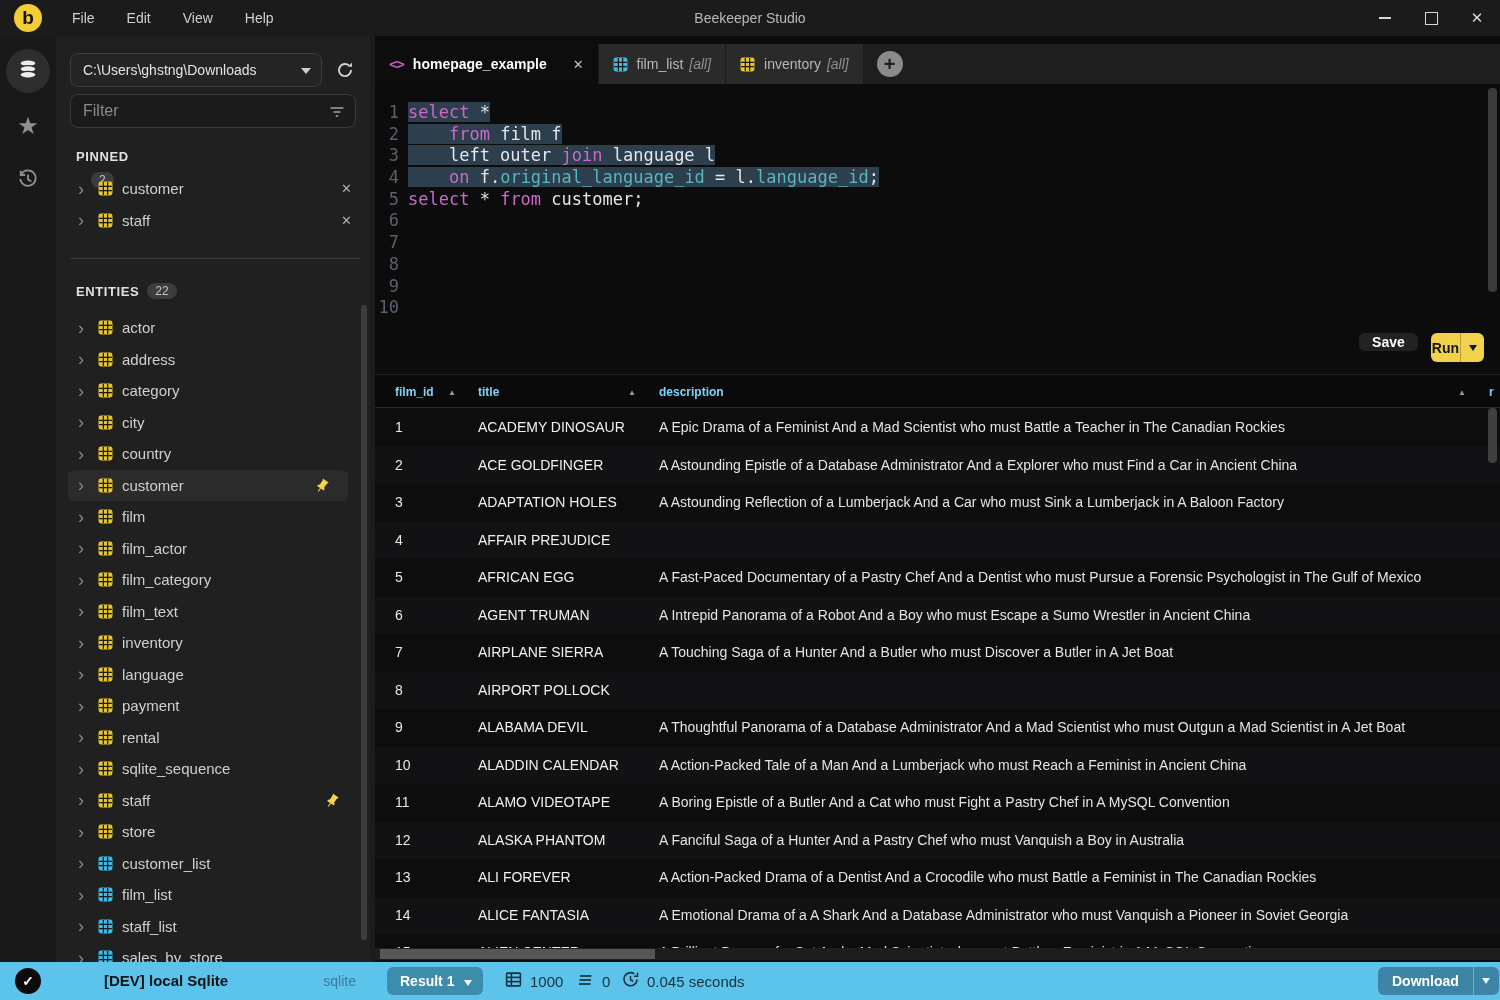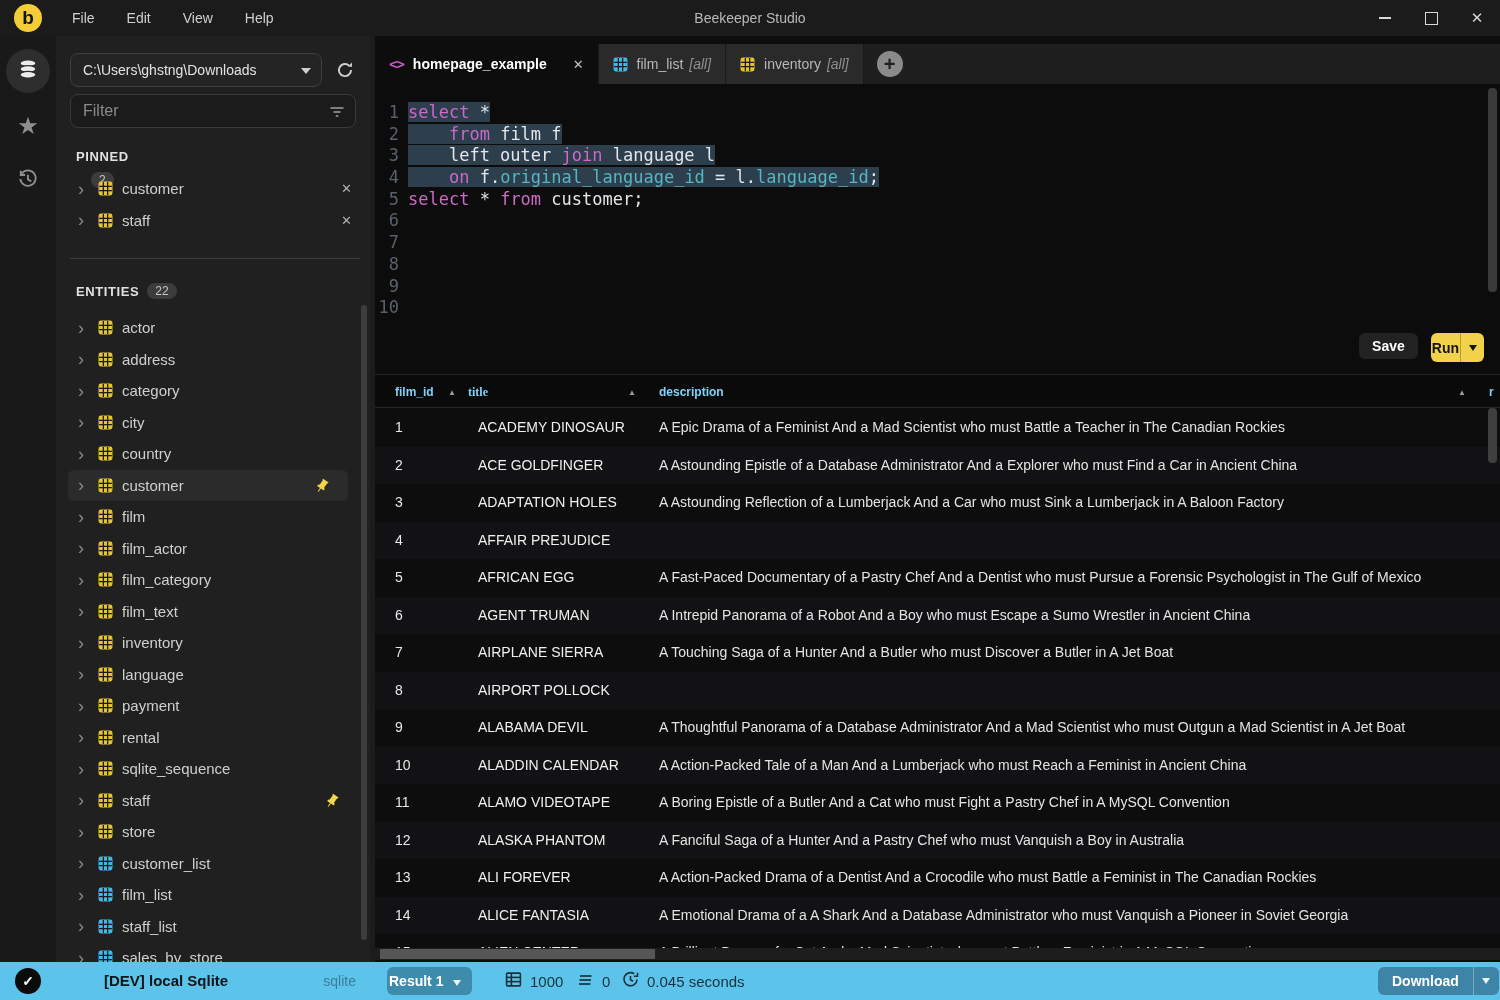--- a/index.html
+++ b/index.html
@@ -79,21 +79,21 @@
             font-family:"DejaVu Sans Mono", monospace; font-size:17px; }
   .code { position:absolute; left:0; top:18px; right:20px; }
   .cl { display:flex; height:21.7px; white-space:pre; }
   .ln { width:33px; text-align:right; padding-right:9px; color:#5a616c; flex:none; }
   .ct { color:#e3e6ea; }
   .t-kw { color:#cc69c9; }
   .t-id { color:#56b6c2; }
   .selbg { background:#2d3e4d; }
   .ed-scroll { position:absolute; right:3px; top:4px; width:9px; height:204px; background:#3a3a3a; border-radius:4px; }
   .actions { position:absolute; right:16px; top:297px; display:flex; gap:13px; }
-  .btn-save { height:26px; padding:0 13px; background:#222222; color:#ffffff; font-weight:bold; font-size:14px;
+  .btn-save { height:18px; padding:0 13px; background:#222222; color:#ffffff; font-weight:bold; font-size:14px;
               border:none; border-radius:6px; font-family:"Liberation Sans", sans-serif; }
   .btn-run { height:29px; background:#f2d24b; color:#141414; border-radius:6px; display:flex; align-items:center; overflow:hidden; }
   .btn-run-label { padding:0 1px; font-weight:bold; font-size:14px; }
   .btn-run-caret { width:24px; height:29px; border-left:1px solid rgba(0,0,0,0.25); display:flex; align-items:center; justify-content:center; }
   .btn-run-caret .caret-down { border-top-color:#141414; border-left-width:4.5px; border-right-width:4.5px; }
 
   
   .results-header { position:absolute; left:0; top:338px; right:0; height:34px; background:#0a0a0a;
                     border-top:1px solid #222; border-bottom:1px solid #262626; }
   .col-h { position:absolute; top:0; height:34px; line-height:34px; color:#7dd3fc; font-size:12px; font-weight:bold; }
@@ -115,21 +115,21 @@
   .status-check { position:absolute; left:15px; top:6px; width:26px; height:26px; border-radius:50%;
                   background:#0b0b0b; color:#ffffff; font-size:14px; font-weight:bold;
                   display:flex; align-items:center; justify-content:center; }
   .status-conn { position:absolute; left:104px; top:0; height:38px; line-height:38px;
                  color:#101417; font-size:15px; font-weight:bold; }
   .status-dialect { position:absolute; left:240px; width:116px; top:0; height:38px; line-height:38px;
                     color:#3d7c99; font-size:14px; text-align:right; }
   .btn-teal { position:absolute; top:5px; height:28px; background:#3e8cab; border-radius:6px;
               display:flex; align-items:center; color:#fff; }
   .result-btn { left:387px; }
-  .result-label { padding:0 10px 0 2px; font-size:14px; font-weight:bold; }
+  .result-label { padding:0 10px 0 13px; font-size:14px; font-weight:bold; }
   .result-caret { padding-right:11px; }
   .result-caret .caret-down, .dl-caret .caret-down { border-top-color:#eaf6fb; border-left-width:4.5px; border-right-width:4.5px; }
   .status-metric { position:absolute; top:0; height:38px; display:flex; align-items:center; gap:8px;
                    color:#17323d; font-size:15px; }
   .m-rows { left:505px; } .m-affected { left:577px; } .m-time { left:622px; }
   .download-btn { left:1378px; background:#3e84a6; }
   .dl-label { padding:0 14px; font-size:14px; font-weight:bold; }
   .dl-caret { width:26px; height:28px; border-left:1px solid rgba(255,255,255,0.3);
               display:flex; align-items:center; justify-content:center; }
 </style>
@@ -639,21 +639,21 @@
         <span class="btn-run-label">Run</span>
         <span class="btn-run-caret">
             <span class="caret-down"></span>
           </span>
       </div>
     </div>
 
     <div class="results-header">
       <span class="col-h" style="left:20px;">film_id</span>
       <span class="sort-arrow" style="left:73px;">▲</span>
-      <span class="col-h" style="left:93px;font-family:Liberation Serif, serif;">title</span>
+      <span class="col-h" style="left:103px;">title</span>
       <span class="sort-arrow" style="left:253px;">▲</span>
       <span class="col-h" style="left:284px;">description</span>
       <span class="sort-arrow" style="left:1083px;">▲</span>
       <span class="col-h" style="left:1114px;">r</span>
     </div>
     <div class="rows" id="rows">
         <div class="trow">
           <span class="cell c-id">1</span>
           <span class="cell c-title">ACADEMY DINOSAUR</span>
           <span class="cell c-desc">A Epic Drama of a Feminist And a Mad Scientist who must Battle a Teacher in The Canadian Rockies</span>

